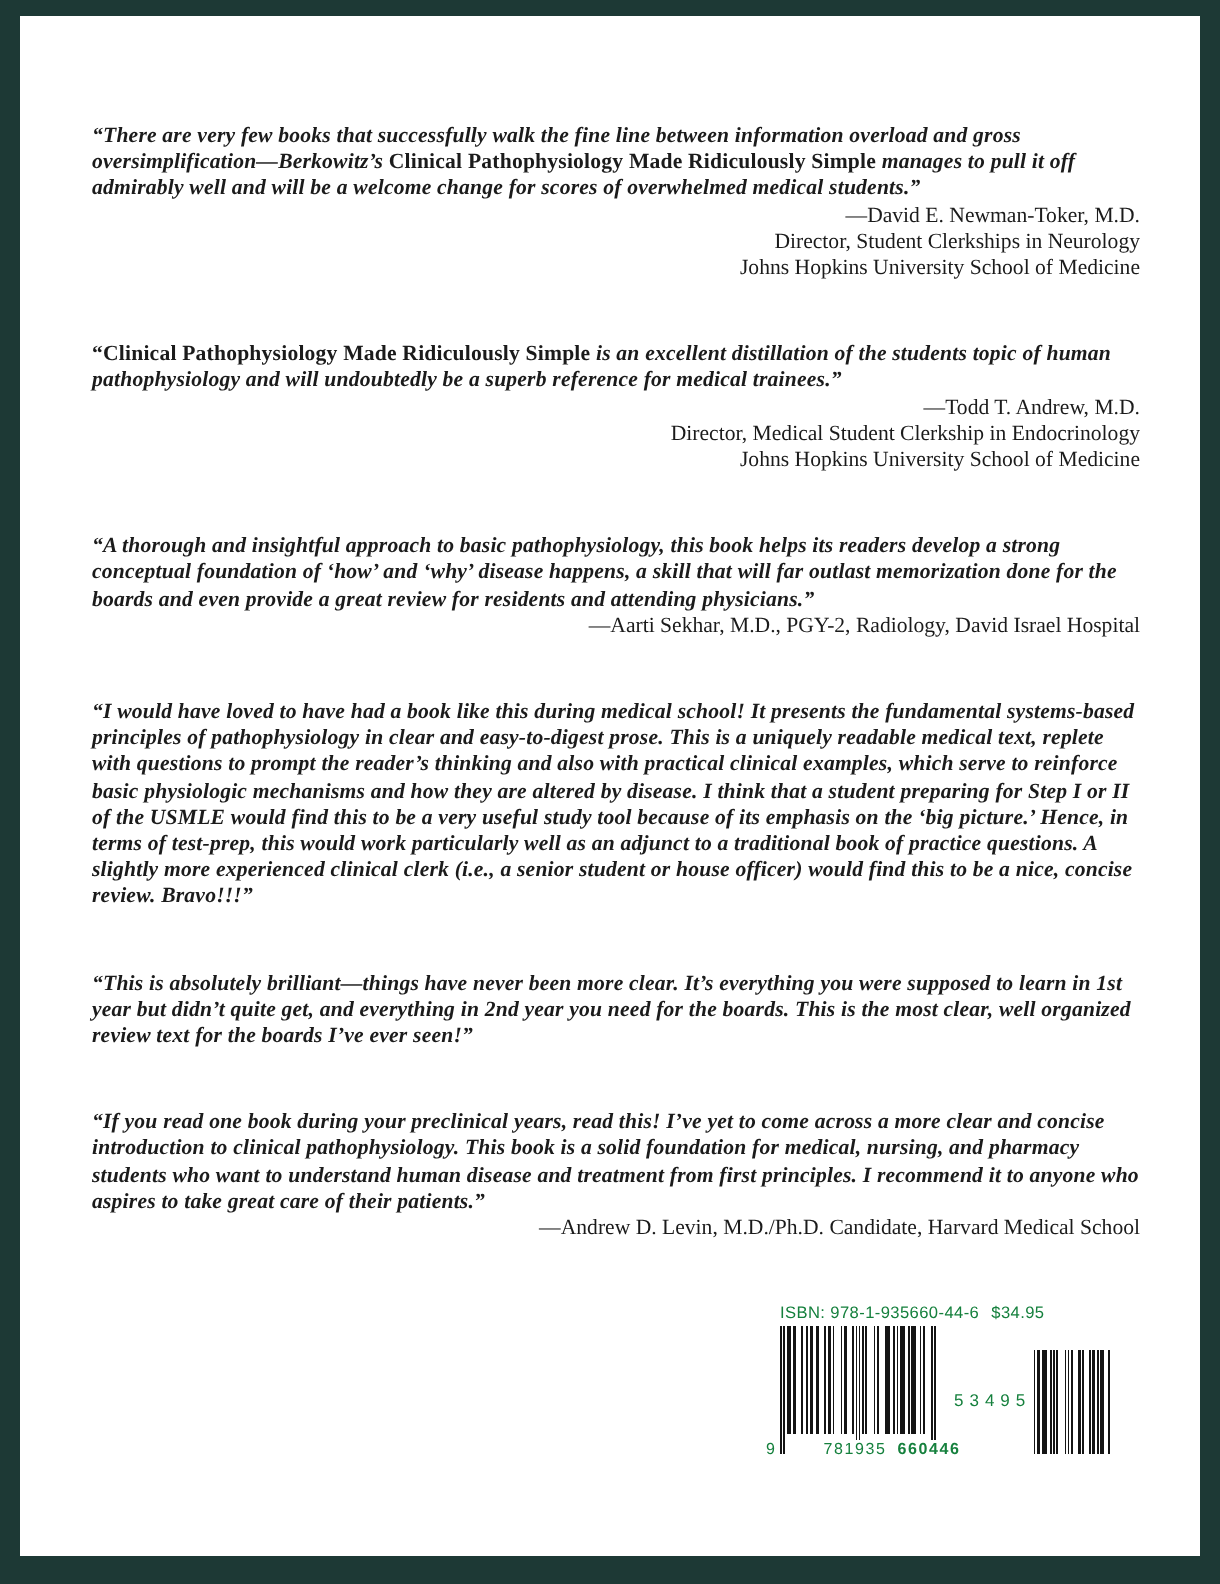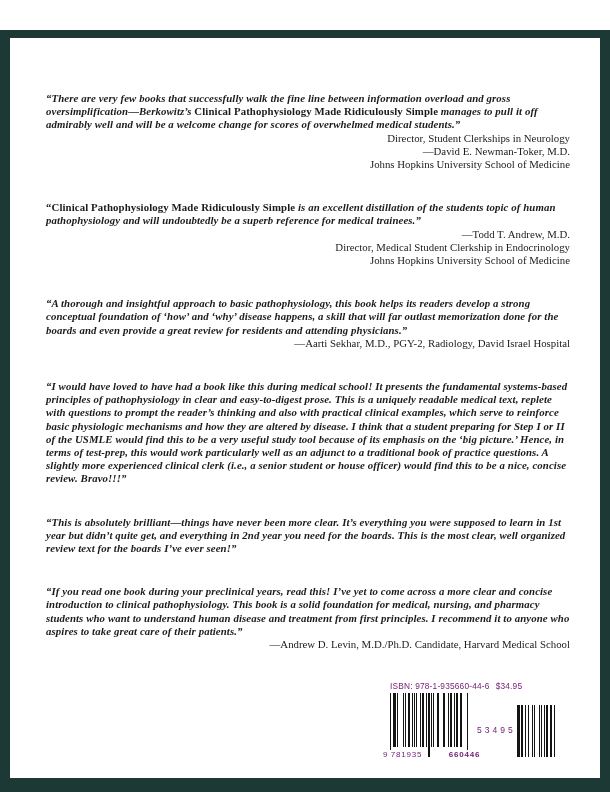--- a/index.html
+++ b/index.html
@@ -4,72 +4,71 @@
 <style>
   html, body { margin:0; padding:0; }
   body {
     width:610px; height:792px; position:relative; overflow:hidden;
     background:#ffffff; font-family:"Liberation Serif", serif;
   }
   .cover {
     position:absolute; inset:0; box-sizing:border-box;
     background:#1d3935;
     padding:8px 10px 14px 10px;
-    margin-top:30px;
   }
   .panel {
     width:100%; height:100%; box-sizing:border-box; background:#ffffff;
     padding:54px 30px 0 36px; overflow:hidden; color:#1b1b1b;
   }
   .testimonial { margin:0 0 30px 0; }
   .quote {
     margin:0; font-style:italic; font-weight:600;
     font-size:10.8px; line-height:13.2px; letter-spacing:0.1px;
     text-align:left;
   }
   .title-bold { font-style:normal; font-weight:700; }
   .attribution {
     text-align:right; font-style:normal; font-weight:400;
     font-size:10.8px; line-height:13.2px;
   }
   
   .isbn-block {
     width:124px; margin:22px 56px 0 auto;
-    font-family:"Liberation Sans", sans-serif; color:#701a75;
+    font-family:"Liberation Sans", sans-serif; color:#15803d;
   }
   .isbn-line {
     font-size:8.3px; line-height:10px; white-space:nowrap;
     text-align:center; margin-bottom:2px; letter-spacing:0.2px;
   }
   .isbn-line .price { margin-left:6px; }
   .codes { display:flex; align-items:flex-end; gap:6px; }
   .main-code { position:relative; width:78px; height:64px; }
   .main-code svg { display:block; }
   .bar { fill:#141414; }
   .digit { position:absolute; bottom:-2px; font-size:8px; line-height:9px; background:#ffffff; }
   .d-lead { left:-7px; background:transparent; }
-  .d-g1 { left:0;  width:33px; text-align:center; letter-spacing:0.8px; }
+  .d-g1 { left:21px;  width:33px; text-align:center; letter-spacing:0.8px; }
   .d-g2 { left:58px; width:33px; text-align:center; letter-spacing:0.8px;font-weight:bold; }
   .addon-code { display:flex; flex-direction:row; align-items:center; }
   .addon-digits {
     font-size:8.5px; line-height:9px; letter-spacing:3px;
     white-space:nowrap; margin-bottom:1px; padding-left:3px;
   }
 </style>
 </head>
 <body>
 
 <div class="cover">
   <div class="panel">
 
     <div id="testimonials">
         <div class="testimonial">
           <p class="quote"><span>“There are very few books that successfully walk the fine line between information overload and gross oversimplification—Berkowitz’s </span><span class="title-bold">Clinical Pathophysiology Made Ridiculously Simple</span><span> manages to pull it off admirably well and will be a welcome change for scores of overwhelmed medical students.”</span></p>
+          <div class="attribution">—David E. Newman-Toker, M.D.</div>
           <div class="attribution">Director, Student Clerkships in Neurology</div>
-          <div class="attribution">—David E. Newman-Toker, M.D.</div>
           <div class="attribution">Johns Hopkins University School of Medicine</div>
         </div>
         <div class="testimonial">
           <p class="quote"><span class="title-bold">“Clinical Pathophysiology Made Ridiculously Simple</span><span> is an excellent distillation of the students topic of human pathophysiology and will undoubtedly be a superb reference for medical trainees.”</span></p>
           <div class="attribution">—Todd T. Andrew, M.D.</div>
           <div class="attribution">Director, Medical Student Clerkship in Endocrinology</div>
           <div class="attribution">Johns Hopkins University School of Medicine</div>
         </div>
         <div class="testimonial">
           <p class="quote"><span>“A thorough and insightful approach to basic pathophysiology, this book helps its readers develop a strong conceptual foundation of ‘how’ and ‘why’ disease happens,  a skill that will far outlast memorization done for the boards and even provide a great review for residents and attending physicians.”</span></p>

